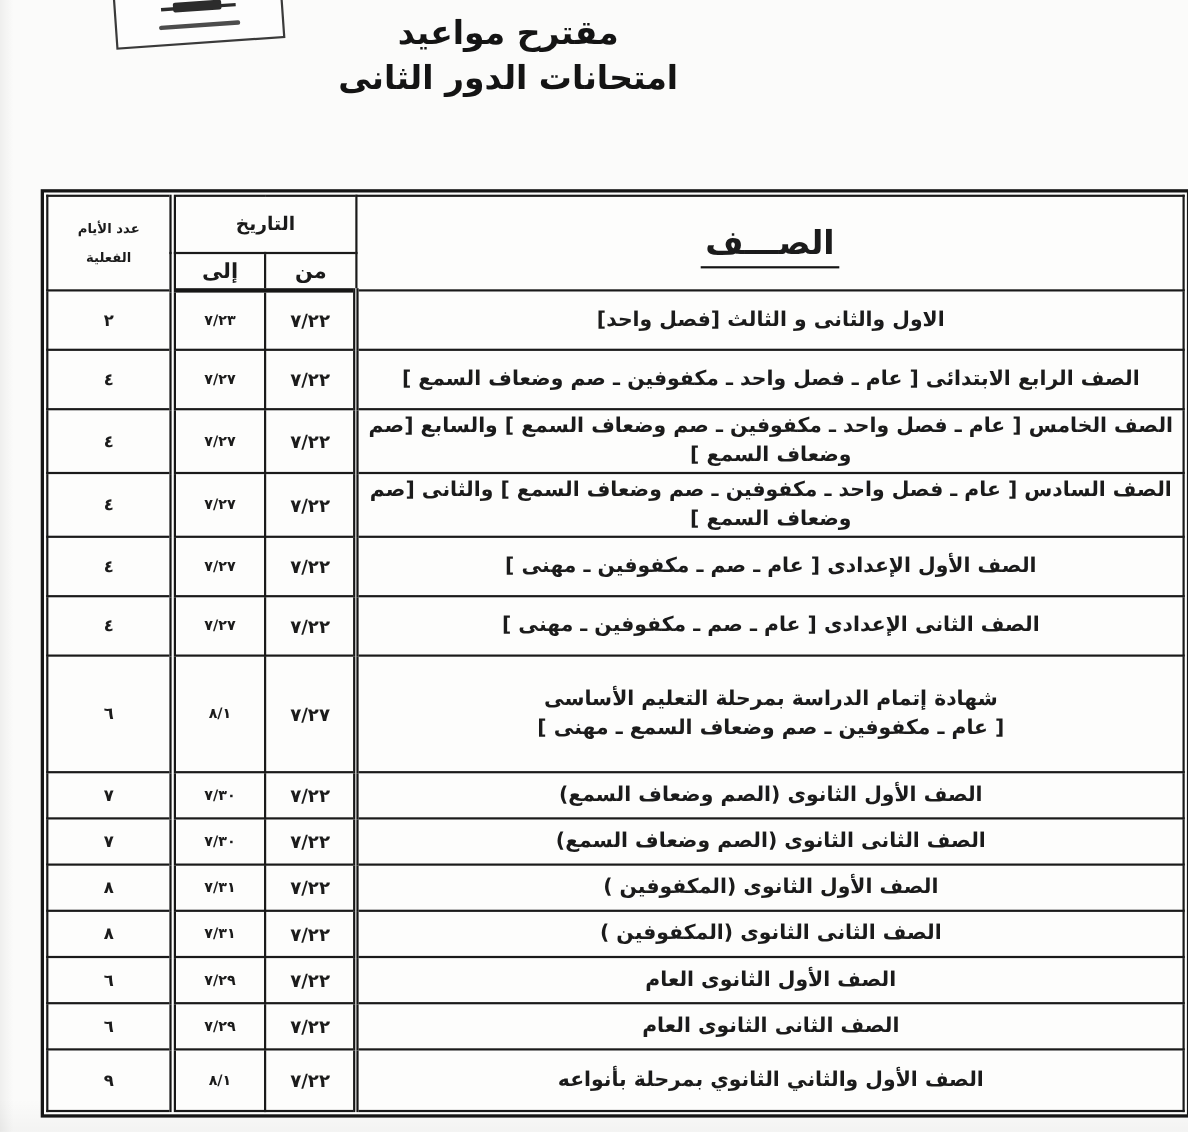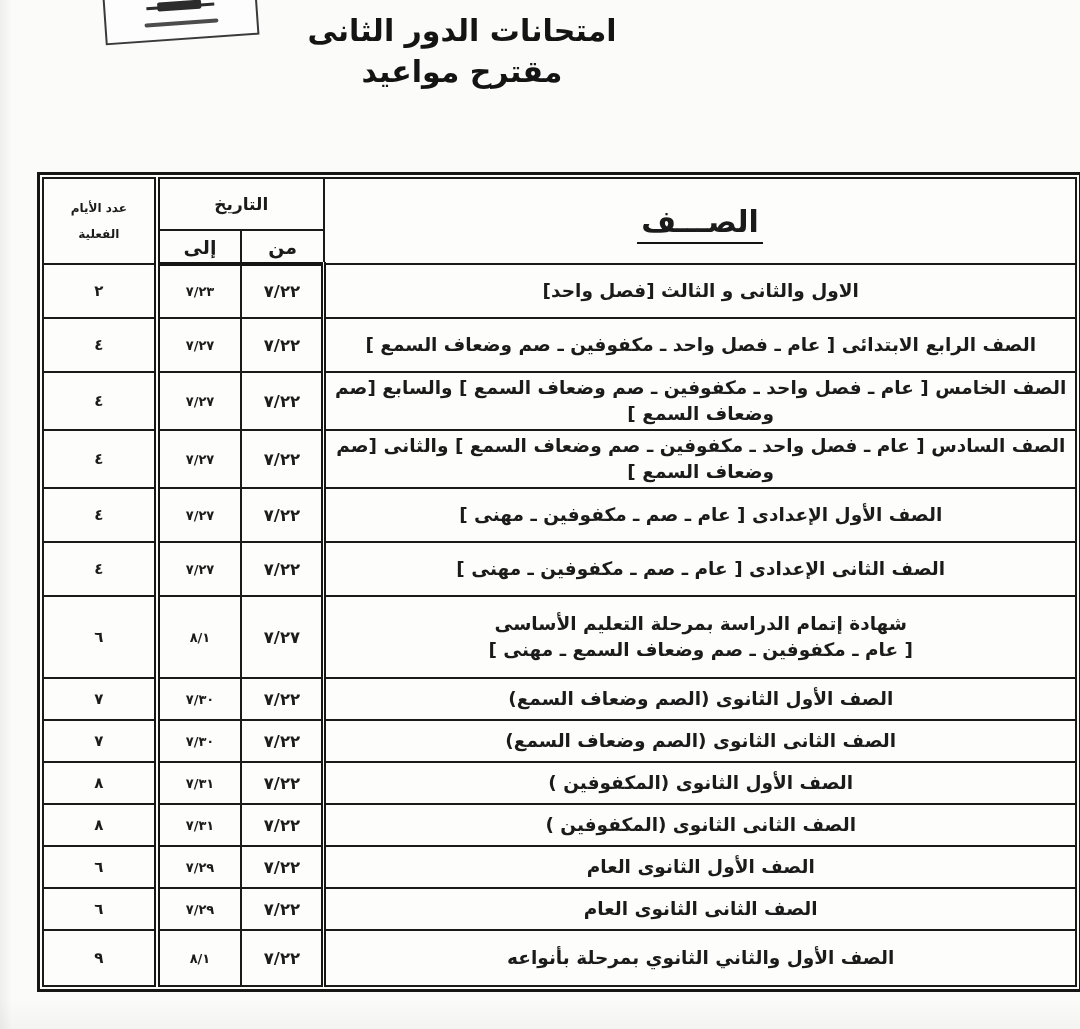--- a/index.html
+++ b/index.html
@@ -80,21 +80,21 @@
   th.h-grade{font-size:30px;}
   th.h-grade .u{border-bottom:2.5px solid #141414; padding:0 4px 3px 4px;}
   th.h-date{font-size:17px;}
   th.h-fromto{font-size:19px;margin-top:21px;}
   th.h-days{font-size:12px; line-height:26px; border-inline-start:6px double #161616;}
   thead th{border-bottom:3px solid #161616;}
   thead tr.h2 th{border-bottom:4px solid #161616;}
 
   tbody tr{height:54px;}
   tbody tr:nth-child(4){height:51px;}
-  tbody tr:nth-child(7){height:82px;}
+  tbody tr:nth-child(7){height:106px;}
   tbody tr:nth-child(n+8){height:42px;}
   tbody tr:nth-child(14){height:56px;}
 
   td.c-grade{
     font-size:18.5px; font-weight:bold;
     border-inline-end:0;
     line-height:26px;
   }
   td.c-from{
     font-size:16.5px; font-weight:bold;
@@ -109,22 +109,22 @@
 </style>
 </head>
 <body>
 
 <div class="stamp">
   <div class="mark-1"></div>
   <div class="mark-2"></div>
 </div>
 
 <div class="title-block">
+  <div>مقترح مواعيد</div>
   <div>امتحانات الدور الثانى</div>
-  <div>مقترح مواعيد</div>
 </div>
 
 <div class="table-wrap">
   <table class="sched">
     <colgroup>
       <col class="col-grade">
         <col class="col-from">
         <col class="col-to">
         <col class="col-days">
     </colgroup>

